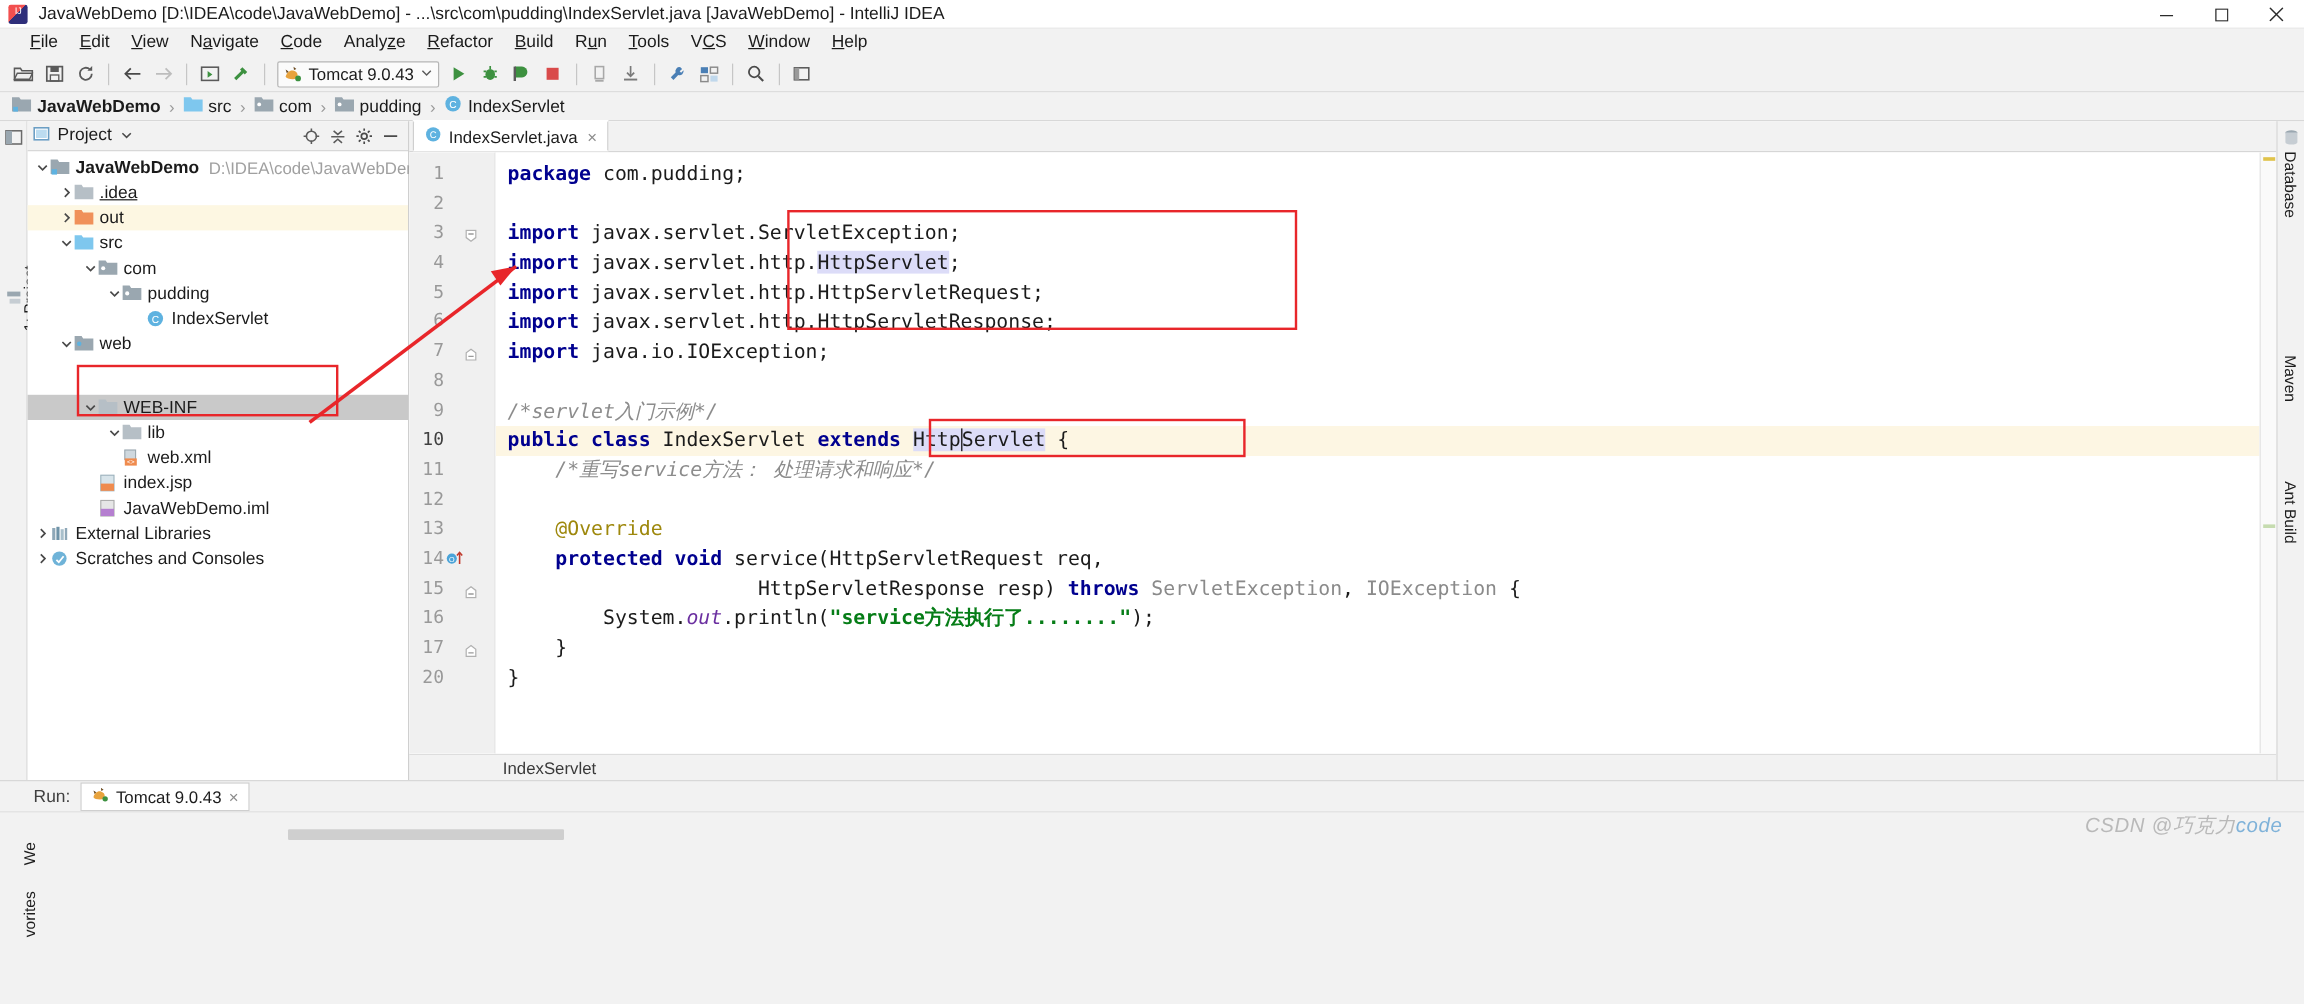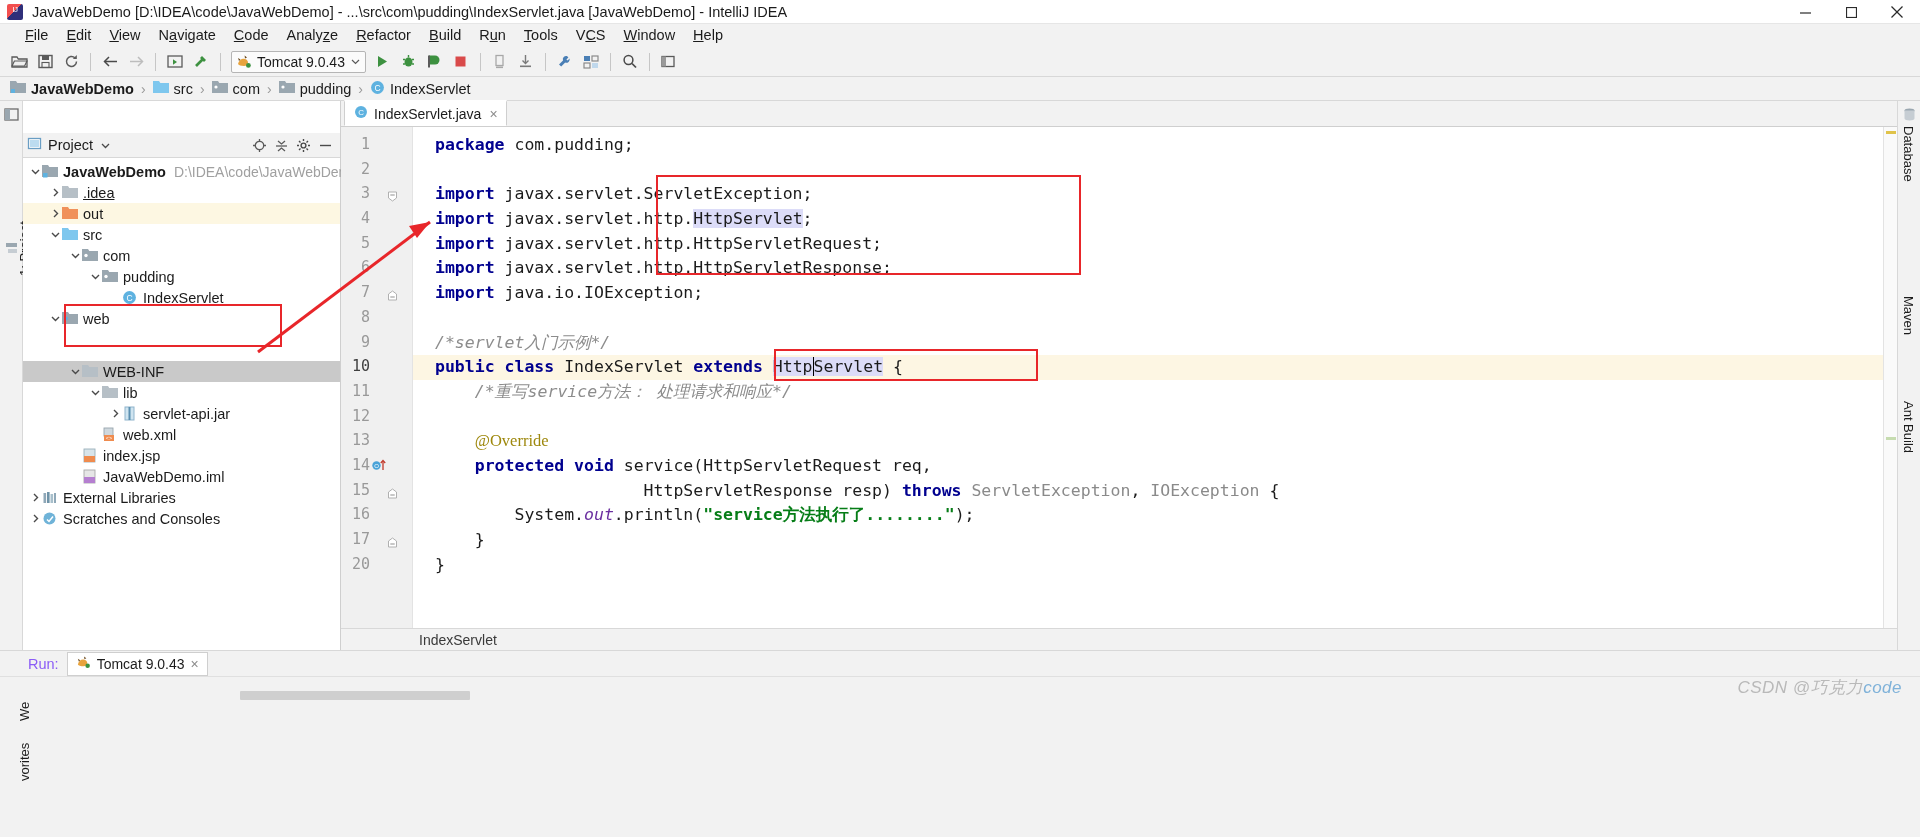--- a/index.html
+++ b/index.html
@@ -88,21 +88,20 @@
     width: 23px; background: #f2f2f2; border-left: 1px solid #d8d8d8; position: relative; flex: 0 0 23px;
   }
   .vlabel-r { position: absolute; white-space: nowrap; font-size: 13px; color: #1b1b1b;
     transform: rotate(90deg); transform-origin: left top; left: 18px; }
 
   
   .projpanel { width: 318px; background: #ffffff; border-right: 1px solid #cfcfcf; flex: 0 0 318px; position: relative; }
   .projhead {
     height: 25px; background: #f2f2f2; display: flex; align-items: center; padding: 0 4px;
     border-bottom: 1px solid #d8d8d8;
-    margin-top: 32px;
   }
   .projhead .ph-title { font-size: 14.5px; margin-left: 6px; }
   .projhead .spacer { flex: 1; }
   .ph-btn { width: 22px; height: 22px; display:flex; align-items:center; justify-content:center; }
 
   .tree { padding-top: 3px; font-size: 14.5px; position: relative; }
   .trow { height: 21px; display: flex; align-items: center; white-space: nowrap; position: relative; }
   .trow.sel { background: #c9c9c9; }
   .trow.hl  { background: #fdf7e2; }
   .tarrow { width: 13px; height: 13px; flex: 0 0 13px; display:flex;align-items:center;justify-content:center;}
@@ -128,28 +127,28 @@
     padding-top: 6px;
   }
   .gline { height: 24.7px; position: relative; }
   .gnum { position: absolute; right: 42px; top: 2px; text-align: right; }
   .gnum.cur { color: #404040; }
   .gfold { position: absolute; left: 46px; top: 6px; width: 11px; height: 11px; }
   .gmark { position: absolute; left: 30px; top: 3px; }
 
   .codepane { flex: 1; position: relative; overflow: hidden; padding-top: 6px; background: #fff; }
   .cline {
-    height: 24.7px; line-height: 24.7px; padding-left: 22px; white-space: pre;
+    height: 24.7px; line-height: 24.7px; padding-left: 10px; white-space: pre;
     font-family: "DejaVu Sans Mono", monospace; font-size: 16.5px; color: #1b1b1b;
   }
   .cline.hl { background: #fdf6e3; }
   .kw  { color: #00008f; font-weight: bold; }
   .str { color: #067d17; font-weight: bold; }
   .cm  { color: #8c8c8c; font-style: italic; }
-  .ann { color: #9e880d; font-family: Liberation Serif, serif; }
+  .ann { color: #9e880d; }
   .typ { color: #1b1b1b; }
   .ref { color: #1b1b1b; }
   .fld { color: #6b2fa0; font-style: italic; }
   .exc { color: #8a8a8a; }
   .sel-tok { background: #dcdcf8; }
 
   .rightmark {
     width: 14px; flex: 0 0 14px; background: #fafafa; border-left: 1px solid #e3e3e3; position: relative;
   }
   .mk { position: absolute; left: 2px; width: 10px; height: 3px; }
@@ -161,21 +160,21 @@
   .editstatus {
     height: 22px; background: #f2f2f2; border-top: 1px solid #d8d8d8; display: flex; align-items: center;
     padding-left: 78px; font-size: 14px; color: #3a3a3a;
   }
 
   
   .runbar {
     height: 26px; background: #f2f2f2; display: flex; align-items: center; padding-left: 28px; gap: 8px;
     border-top: 1px solid #d8d8d8;
   }
-  .runbar .rlabel { font-size: 14.5px; color: #8b5cf6; }
+  .runbar .rlabel { font-size: 14.5px; color: #404040; }
   .runtab {
     display: flex; align-items: center; gap: 6px; padding: 2px 8px; background: #ffffff;
     border: 1px solid #cfcfcf; font-size: 14px;
   }
   .runtab .close { color: #8c8c8c; }
 
   .statusbar {
     height: 26px; background: #f2f2f2; display: flex; align-items: center; position: relative;
     border-top: 1px solid #e0e0e0;
   }
@@ -580,32 +579,20 @@
             <span class="tarrow">
               <svg width="11" height="11" viewBox="0 0 11 11">
                 <path d="M2 4l3.5 3.5L9 4" stroke="#4a4a4a" stroke-width="1.4" fill="none"></path>
               </svg>
             </span>
             <span class="ticon"><svg width="16" height="14" viewBox="0 0 16 14">
                 <path d="M0 1h6l1.3 2H16v10H0z" fill="#b6bfc6"></path>
               </svg></span>
             <span class="tlabel">lib</span>
           </div>
-          <div class="trow" style="padding-left: 86px;">
-            <span class="tarrow">
-              <svg width="11" height="11" viewBox="0 0 11 11">
-                <path d="M4 2l3.5 3.5L4 9" stroke="#4a4a4a" stroke-width="1.4" fill="none"></path>
-              </svg>
-            </span>
-            <span class="ticon"><svg width="15" height="15" viewBox="0 0 15 15">
-                <rect x="3" y="1" width="9" height="13" fill="#cfe4f0" stroke="#8fb4cc" stroke-width="1"></rect>
-                <rect x="6.5" y="1" width="2" height="13" fill="#5b8fb0"></rect>
-              </svg></span>
-            <span class="tlabel">servlet-api.jar</span>
-          </div>
           <div class="trow" style="padding-left: 66px;">
             <span class="tarrow"></span>
             <span class="ticon"><svg width="15" height="15" viewBox="0 0 15 15">
                 <rect x="2" y="1" width="9" height="8" fill="#cfd8de" stroke="#98a6ae" stroke-width="0.9"></rect>
                 <rect x="2" y="8" width="10" height="6" fill="#ef8b4e"></rect>
                 <text x="7" y="13" font-size="5.4" fill="#fff" text-anchor="middle" font-family="Liberation Sans">&lt;&gt;</text>
               </svg></span>
             <span class="tlabel">web.xml</span>
           </div>
           <div class="trow" style="padding-left: 46px;">

